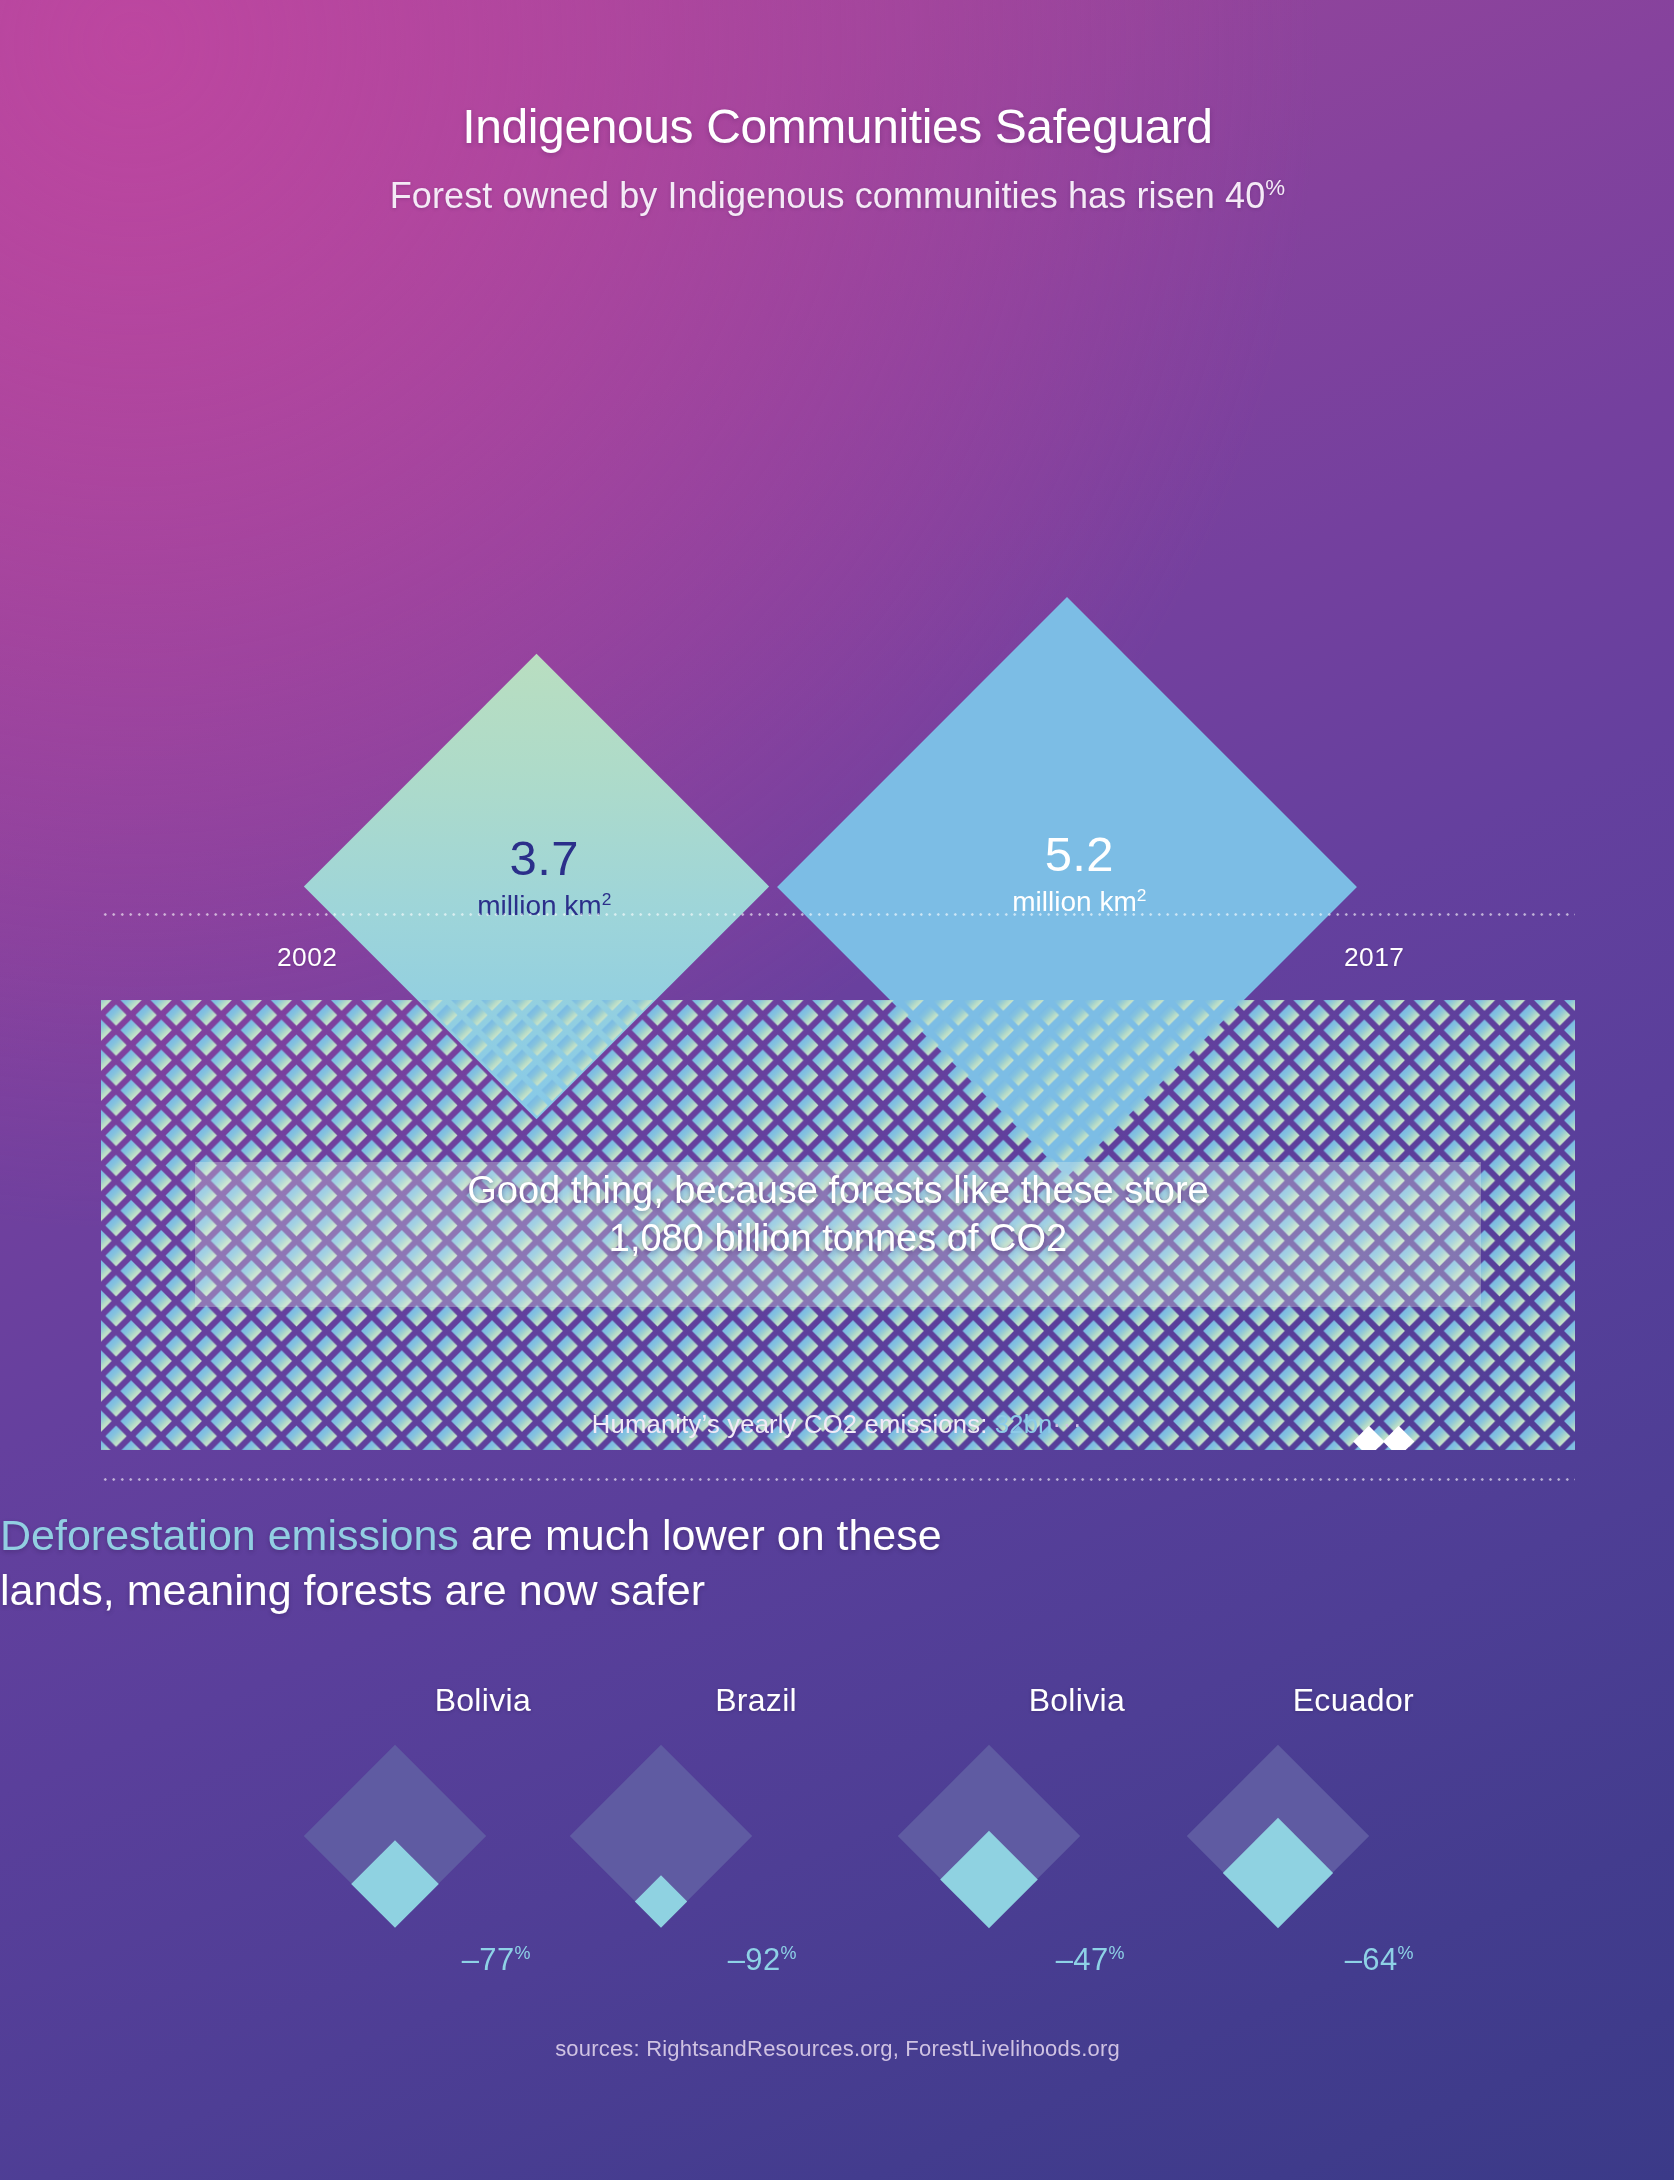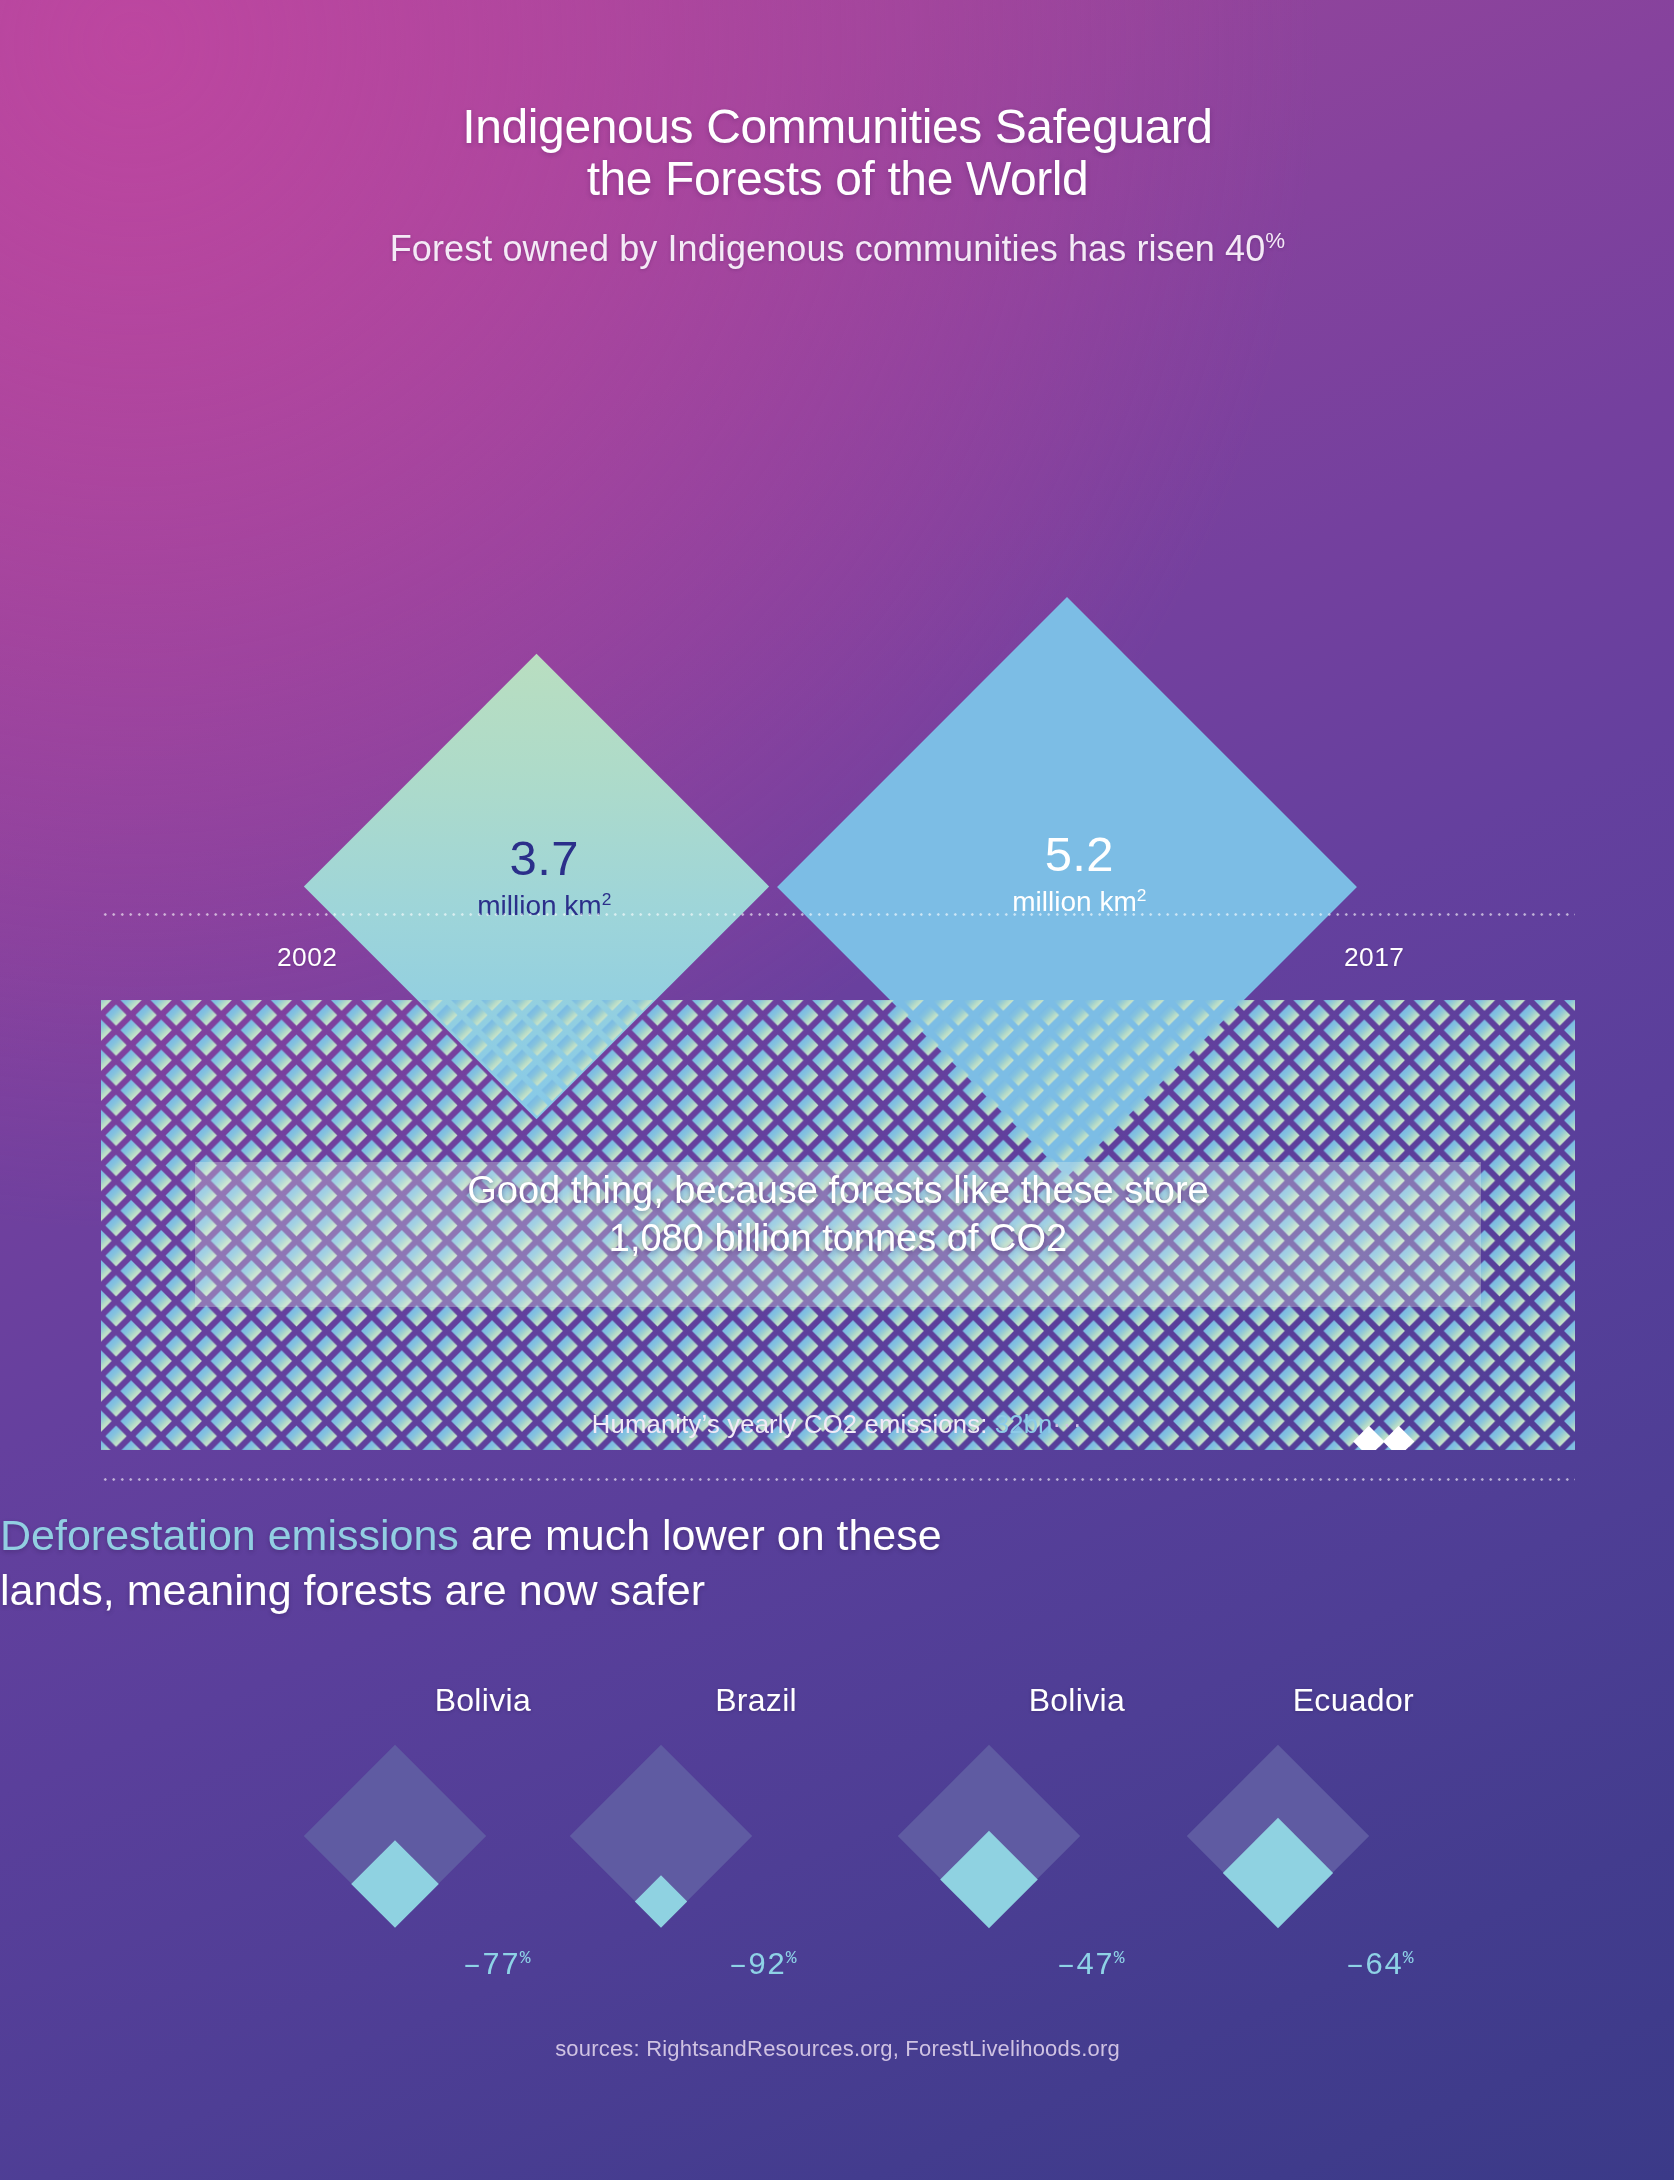--- a/index.html
+++ b/index.html
@@ -112,38 +112,37 @@
   .cdia-wrap{position:relative;width:273px;height:196px;margin-top:19px;}
   .cdia-big{
     position:absolute;left:50%;top:50%;transform:translate(-50%,-50%) rotate(45deg);
     width:129px;height:129px;background:#5f5ba2;
   }
   .cdia-small{
     position:absolute;left:50%;transform:translateX(-50%) rotate(45deg);
     background:#8fd2e1;
   }
   .cpct{
-    margin-top:14px;color:#8ed2e6;font-size:31px;font-weight:300;letter-spacing:0.4px;font-family:Liberation Mono, monospace;
+    margin-top:8px;color:#8ed2e6;font-size:31px;font-weight:300;letter-spacing:0.4px;
   }
   .cpct sup{font-size:0.58em;vertical-align:super;}
 
   .sources{
     position:absolute;left:0;top:2036px;width:1675px;text-align:center;
     color:#cfc2e2;font-size:22px;font-weight:300;letter-spacing:0.2px;
   }
 </style>
 </head>
 <body>
 
 <div class="stage">
 
   <div class="header">
     <div class="title">
       <span>Indigenous Communities Safeguard</span>
-      <span class="l2">the Forests of the World</span>
     </div>
     <div class="subtitle"><span>Forest owned by Indigenous communities has risen 40</span><sup>%</sup></div>
   </div>
 
   <div class="diamond-row">
     <div class="year year-left">2002</div>
     <div class="year year-right">2017</div>
 
     <div class="dia dia-2002">
       <div class="dia-label">

